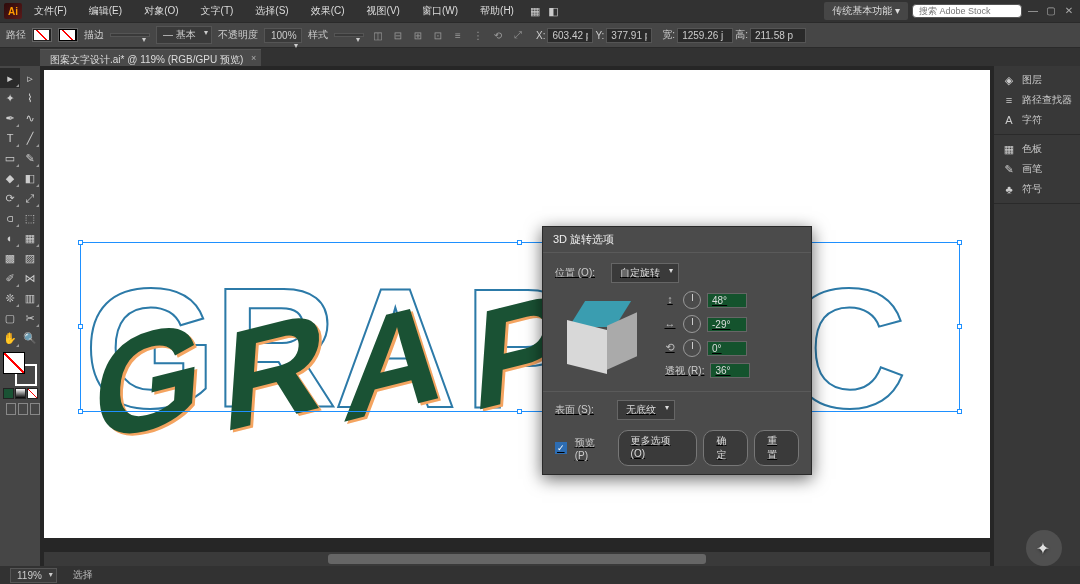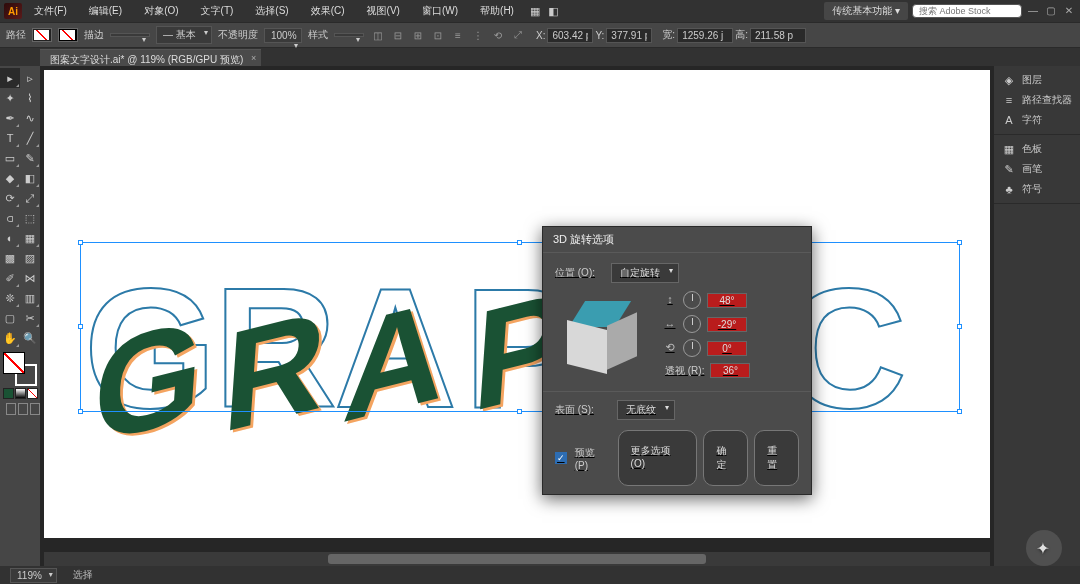--- a/index.html
+++ b/index.html
@@ -77,29 +77,29 @@
 .cube-section { display:flex; gap:18px; align-items:flex-start; margin-bottom:10px;}
 .cube-view { width:90px; height:90px; position:relative; }
 .cube-top { position:absolute; left:22px; top:10px; width:46px; height:26px; background:#3a9db0; transform:skewX(-32deg);}
 .cube-front { position:absolute; left:12px; top:34px; width:40px; height:44px; background:#d8d8d8; transform:skewY(14deg);}
 .cube-side { position:absolute; left:52px; top:28px; width:30px; height:44px; background:#aaa; transform:skewY(-24deg);}
 .rot-controls { display:flex; flex-direction:column; gap:6px; }
 .rot-row { display:flex; align-items:center; gap:6px; }
 .rot-axis { width:14px; height:14px; color:#bbb; font-size:11px; text-align:center;}
 .dial { width:18px; height:18px; border:1px solid #999; border-radius:50%; position:relative;}
 .dial::after { content:""; position:absolute; left:8px; top:2px; width:1px; height:7px; background:#ccc;}
-.rot-input { background:#b91c1c; border:1px solid #666; color:#ddd; font-size:10px; padding:1px 4px; width:40px;text-align:center;}
+.rot-input { background:#14532d; border:1px solid #666; color:#ddd; font-size:10px; padding:1px 4px; width:40px;}
 .persp-row { display:flex; align-items:center; gap:6px; margin-left:2px;}
 .dlg-hr { border:none; border-top:1px solid #5a5a5a; margin:8px -12px;}
 .surf-row { display:flex; align-items:center; gap:6px; margin-bottom:10px;}
 .dlg-footer { display:flex; align-items:center; gap:8px; }
 .chk { width:12px; height:12px; background:#2d6db3; display:inline-flex; align-items:center; justify-content:center; color:#fff; font-size:9px;}
 .chk-lbl { color:#ccc; font-size:10px; }
 .dlg-btns { margin-left:auto; display:flex; gap:6px; }
-.dlg-btn { background:#3a3a3a; border:1px solid #777; color:#ddd; font-size:10px; padding:13px 12px; border-radius:10px;}
+.dlg-btn { background:#3a3a3a; border:1px solid #777; color:#ddd; font-size:10px; padding:3px 12px; border-radius:10px;}
 
 
 .watermark { position:absolute; right:18px; bottom:18px; display:flex; align-items:center; gap:10px; color:rgba(255,255,255,.85); font-size:24px; letter-spacing:2px; text-shadow:0 1px 3px rgba(0,0,0,.6);}
 .wm-icon { width:36px; height:36px; border-radius:50%; background:rgba(255,255,255,.12); display:flex; align-items:center; justify-content:center; font-size:16px;}
 
 
 .app-status { position:absolute; left:0; right:0; bottom:0; height:18px; background:#323232; display:flex; align-items:center; padding:0 10px; gap:16px;}
 .app-status span { color:#bbb; font-size:10px; }
 </style>
 </head>

